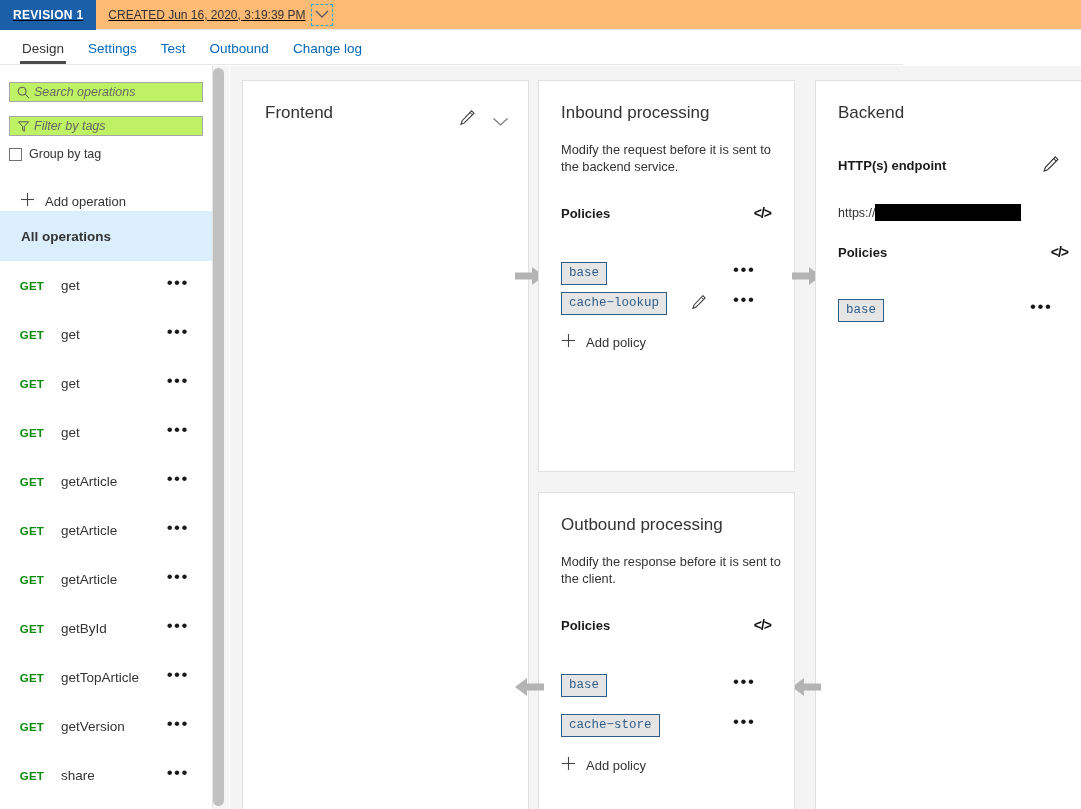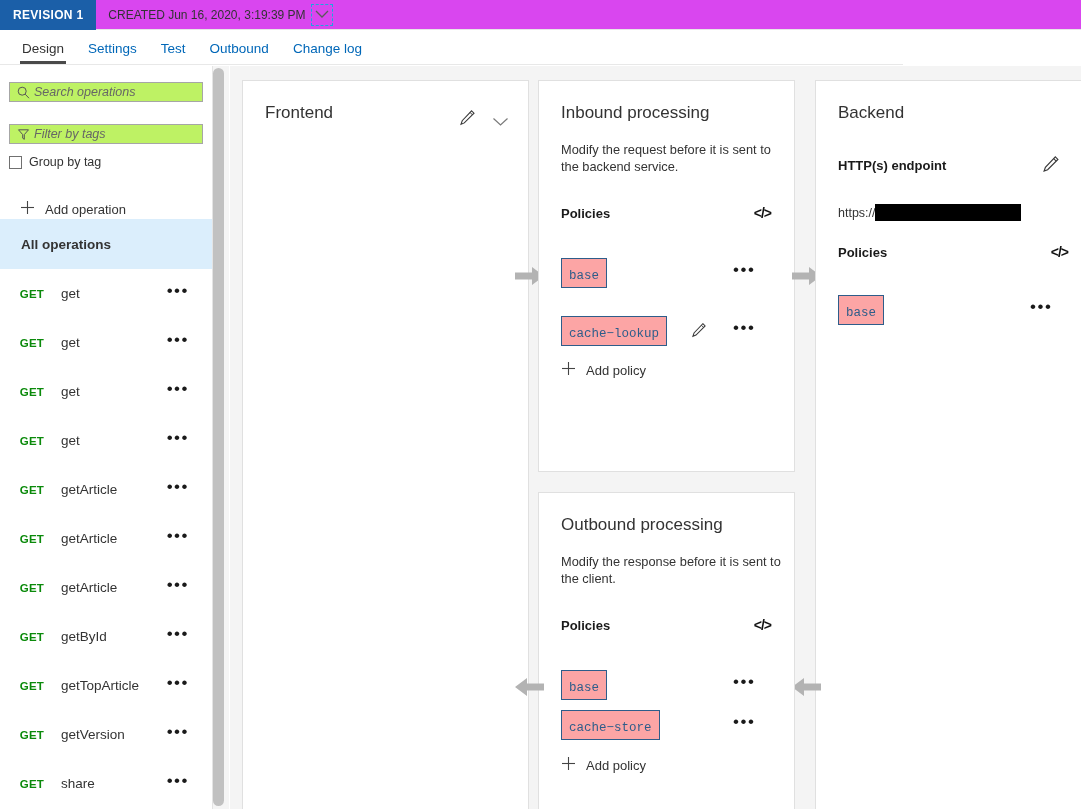--- a/index.html
+++ b/index.html
@@ -9,23 +9,23 @@
     overflow: hidden;
     background: #ffffff;
     font-family: "Liberation Sans", sans-serif;
     -webkit-font-smoothing: antialiased;
   }
 
   
   .revision-bar {
     position: absolute; left: 0; top: 0;
     width: 1081px; height: 30px;
-    background: #d946ef;
+    background: #fdba74;
     border-bottom: 1px solid #e6e6e6;
-    display: flex; align-items: center;
+    display: flex; align-items: center; text-decoration: underline;
   }
   .revision-badge {
     background: #1b5fa8;
     color: #ffffff;
     font-size: 12px;
     font-weight: bold;
     letter-spacing: .3px;
     height: 30px;
     display: flex; align-items: center;
     padding: 0 13px;
@@ -83,21 +83,21 @@
     overflow: hidden;
   }
   .sb-field {
     margin: 16px 9px 0 9px;
     height: 20px;
     border: 1px solid #a6a6a6;
     display: flex; align-items: center;
     background: #bef264;
     padding-left: 4px;
   }
-  .sb-field.second { margin-top: 22px; }
+  .sb-field.second { margin-top: 14px; }
   .sb-field .ficon {
     width: 18px; height: 16px;
     display: flex; align-items: center; justify-content: center;
     flex: none;
   }
   .sb-field .ftext {
     font-size: 12.5px;
     font-style: italic;
     color: #666666;
     margin-left: 2px;
@@ -227,23 +227,23 @@
   }
   .policy-row {
     display: flex; align-items: center;
     height: 28px;
   }
   .policy-chip {
     border: 1px solid #2e5d8a;
     color: #2e5d8a;
     font-family: "Liberation Mono", monospace;
     font-size: 12.5px;
-    padding: 10px 7px 4px 7px;
+    padding: 3px 7px 4px 7px;
     line-height: 14px;
-    background: #fca5a5;
+    background: #e5e5e5;
     cursor: pointer;
     white-space: nowrap;
   }
   .row-dots {
     font-size: 17px;
     color: #1a1a1a;
     letter-spacing: 1.5px;
     line-height: 7px;
     padding-bottom: 7px;
     cursor: pointer;
@@ -422,21 +422,21 @@
     <div class="policies-hdr" style="position:absolute; left:22px; top:124px; width:210px;">
       <span class="t">Policies</span>
       <span class="code-icon">&lt;/&gt;</span>
     </div>
 
     <div style="position:absolute; left:22px; top:178px; width:213px;">
       <div class="policy-row">
         <span class="policy-chip">base</span>
         <span class="row-dots" style="position:absolute; left:172px;">•••</span>
       </div>
-      <div class="policy-row" style="margin-top:30px;align-items:center;">
+      <div class="policy-row" style="margin-top:2px;align-items:center;">
         <span class="policy-chip">cache−lookup</span>
         <span style="position:absolute; left:130px; margin-top:2px;">
           <svg width="16" height="16" viewBox="0 0 17 17">
             <path d="M12.6 1.8 L15.0 4.2 L5.3 13.9 L2.0 15.2 L3.2 11.7 Z" fill="none" stroke="#3a3a3a" stroke-width="1.1"></path>
             <line x1="11.0" y1="3.4" x2="13.4" y2="5.8" stroke="#3a3a3a" stroke-width="1"></line>
           </svg>
         </span>
         <span class="row-dots" style="position:absolute; left:172px;">•••</span>
       </div>
       <div class="add-policy" style="margin-top:16px;">

